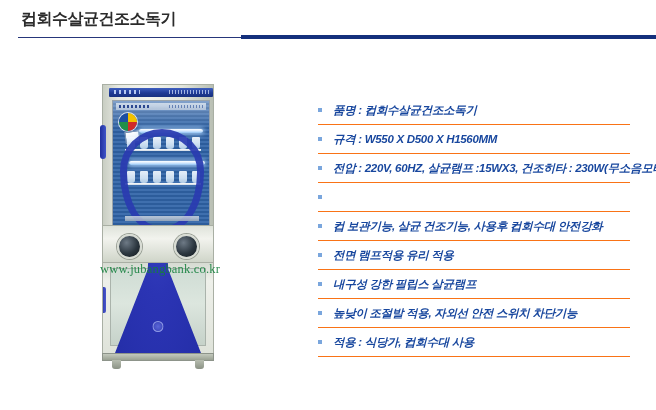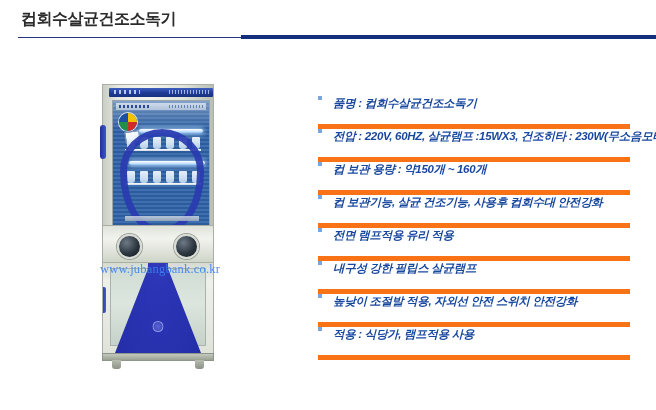--- a/index.html
+++ b/index.html
@@ -248,38 +248,39 @@
     border-radius: 0 0 3px 3px;
   }
   .foot.f1 { left: 12px; }
   .foot.f2 { right: 12px; }
 
   #photo-watermark {
     position: absolute;
     left: 0; top: 178px;
     width: 230px;
     font-size: 12.5px;
-    color: #3b82f6;
+    color: #15803d;
     opacity: .9;
     white-space: nowrap;
     font-family: "Liberation Serif", serif;
     letter-spacing: .2px;
   }
 
   
   #spec-list {
     position: absolute;
     left: 318px; top: 96px;
     width: 312px;
   }
   .spec-row {
     position: relative;
     height: 28px;
-    border-bottom: 5px solid #f97316;
+    border-bottom: 1px solid #f97316;
     display: flex;
+    align-items: center;
   }
   .spec-bullet {
     width: 4px; height: 4px;
     background: #7aa6dd;
     margin-right: 11px;
     flex: 0 0 auto;
   }
   .spec-text {
     font-size: 11.5px;
     font-weight: bold;
@@ -365,49 +366,52 @@
   <div id="photo-watermark">www.jubangbank.co.kr</div>
 </div>
 
 <div id="spec-list">
 
   <div class="spec-row">
     <span class="spec-bullet"></span>
     <span class="spec-text">품명 : 컵회수살균건조소독기</span>
   </div>
 
+  <div class="spec-row">
+    <span class="spec-bullet"></span>
+    <span class="spec-text">규격 : W550 X D500 X H1560MM</span>
+  </div>
 
   <div class="spec-row">
     <span class="spec-bullet"></span>
     <span class="spec-text">전압 : 220V, 60HZ, 살균램프 :15WX3, 건조히타  : 230W(무소음모타)</span>
   </div>
 
   <div class="spec-row">
     <span class="spec-bullet"></span>
-    <span class="spec-text">컵 보관 용량 : 약150개 ~ 160개</span>
   </div>
 
   <div class="spec-row">
     <span class="spec-bullet"></span>
     <span class="spec-text">컵 보관기능, 살균 건조기능, 사용후 컵회수대 안전강화</span>
   </div>
 
   <div class="spec-row">
     <span class="spec-bullet"></span>
     <span class="spec-text">전면 램프적용 유리 적용</span>
   </div>
 
   <div class="spec-row">
     <span class="spec-bullet"></span>
     <span class="spec-text">내구성 강한 필립스 살균램프</span>
   </div>
 
   <div class="spec-row">
     <span class="spec-bullet"></span>
-    <span class="spec-text">높낮이 조절발 적용, 자외선 안전 스위치 안전강화</span>
-  </div>
-
-  <div class="spec-row">
-    <span class="spec-bullet"></span>
-    <span class="spec-text">적용 : 식당가, 램프적용 사용</span>
+    <span class="spec-text">높낮이 조절발 적용, 자외선 안전 스위치 차단기능</span>
+  </div>
+
+  <div class="spec-row">
+    <span class="spec-bullet"></span>
+    <span class="spec-text">적용 : 식당가, 컵회수대 사용</span>
   </div>
 
 </div>
 
 </body></html>

